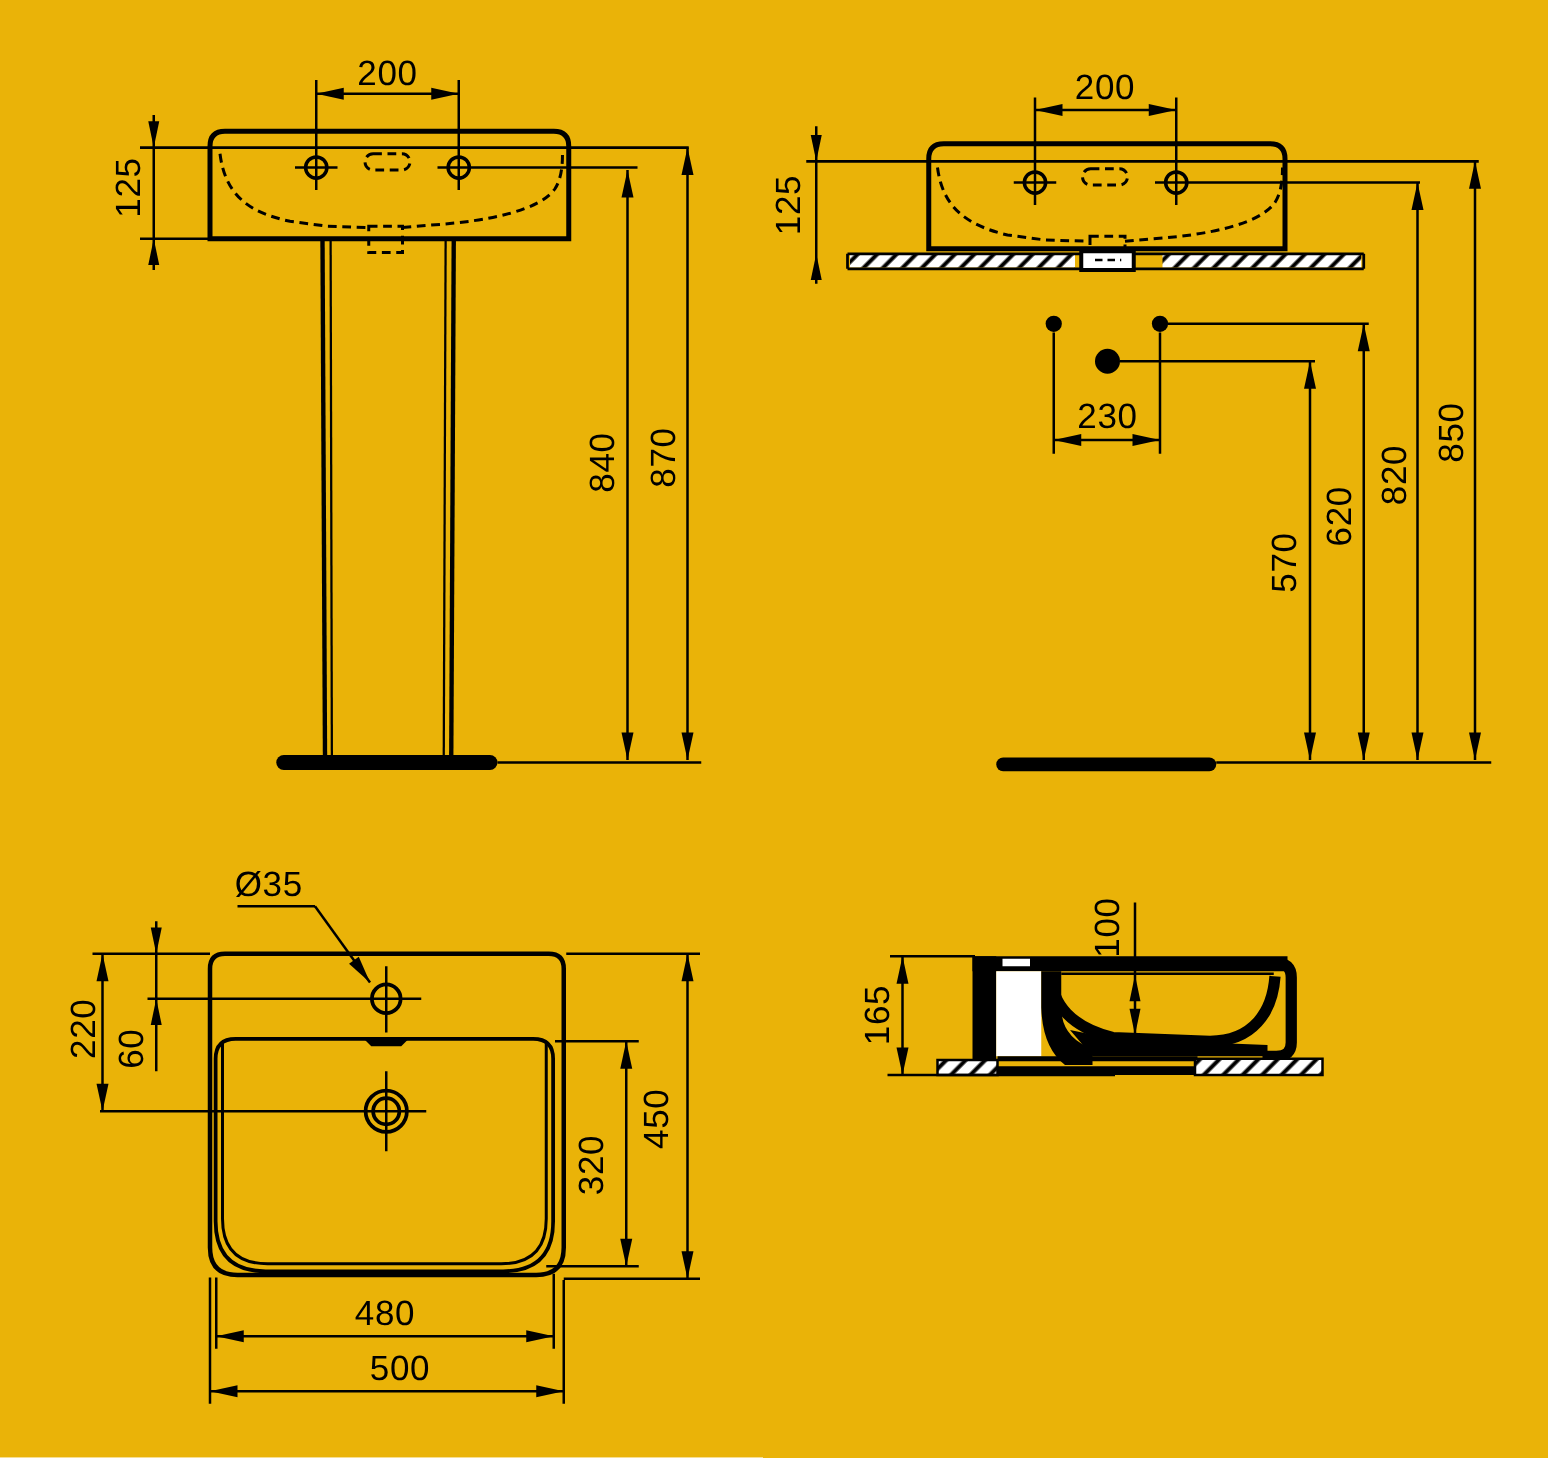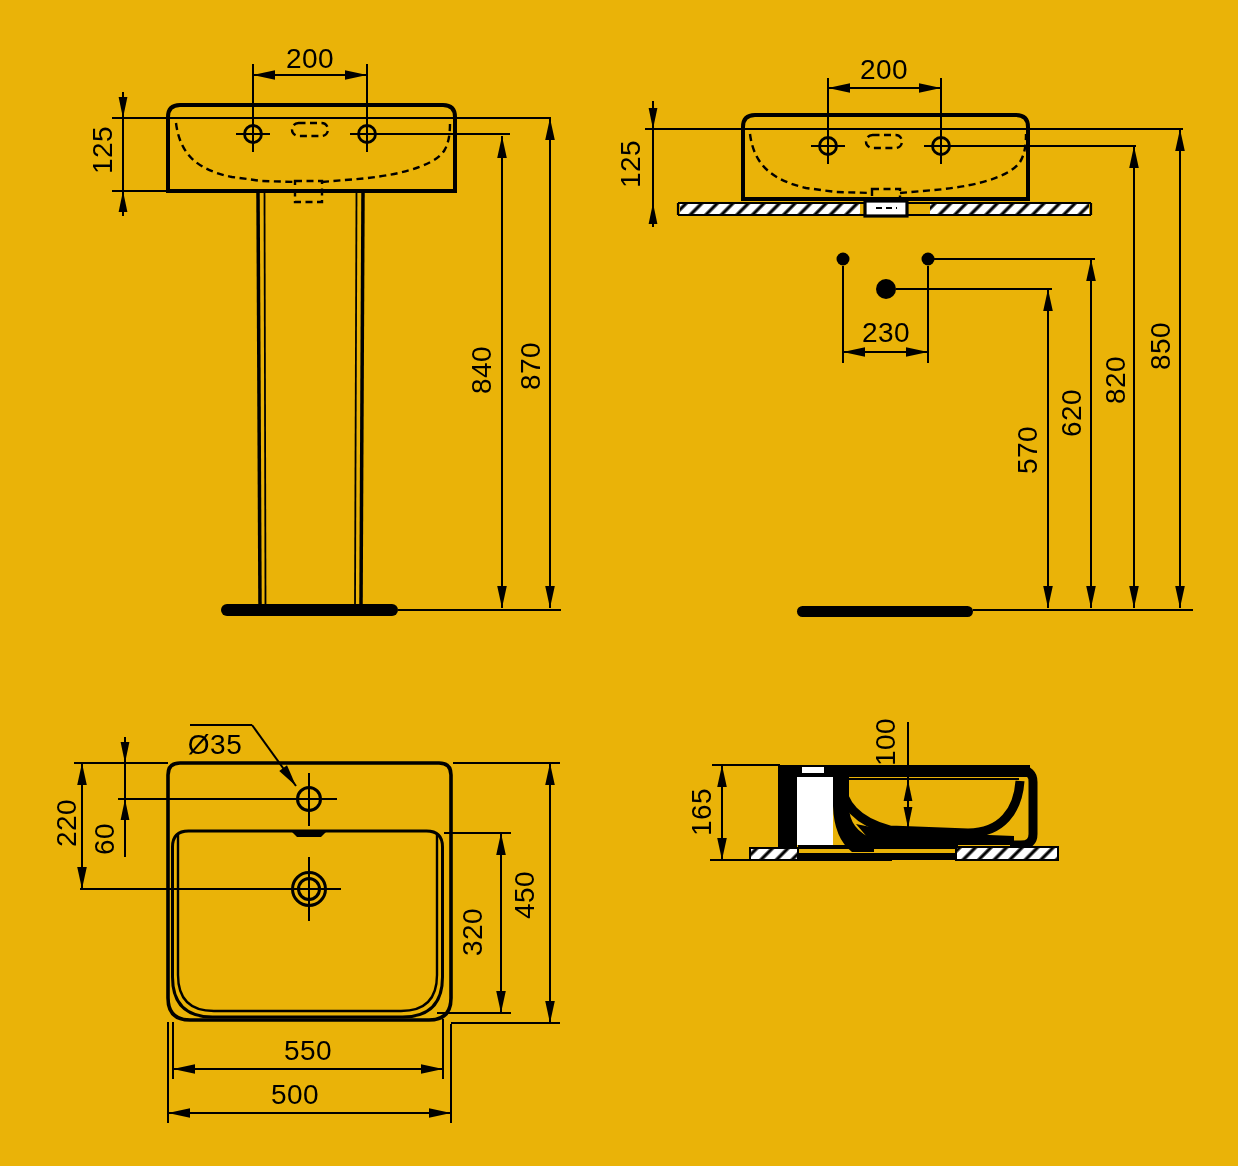--- a/index.html
+++ b/index.html
@@ -180,24 +180,24 @@
 <span class="dimr" style="left:531px;top:366px">870</span>
 
 <span class="dim" style="left:884px;top:70px">200</span>
 <span class="dimr" style="left:631px;top:164px">125</span>
 <span class="dim" style="left:886px;top:333px">230</span>
 <span class="dimr" style="left:1028px;top:450px">570</span>
 <span class="dimr" style="left:1072px;top:413px">620</span>
 <span class="dimr" style="left:1116px;top:380px">820</span>
 <span class="dimr" style="left:1161px;top:346px">850</span>
 
-<span class="dim" style="left:215px;top:745px">Ø35</span>
+<span class="dim" style="left:215px;top:708px">Ø35</span>
 <span class="dimr" style="left:67px;top:823px">220</span>
 <span class="dimr" style="left:105px;top:839px">60</span>
 <span class="dimr" style="left:473px;top:932px">320</span>
 <span class="dimr" style="left:525px;top:895px">450</span>
-<span class="dim" style="left:308px;top:1051px">550</span>
-<span class="dim" style="left:295px;top:1095px">500</span>
+<span class="dim" style="left:308px;top:1051px">480</span>
+<span class="dim" style="left:320px;top:1095px">500</span>
 
 <span class="dimr" style="left:702px;top:812px">165</span>
 <span class="dimr" style="left:886px;top:742px">100</span>
 
 </div>
 
 </body></html>

